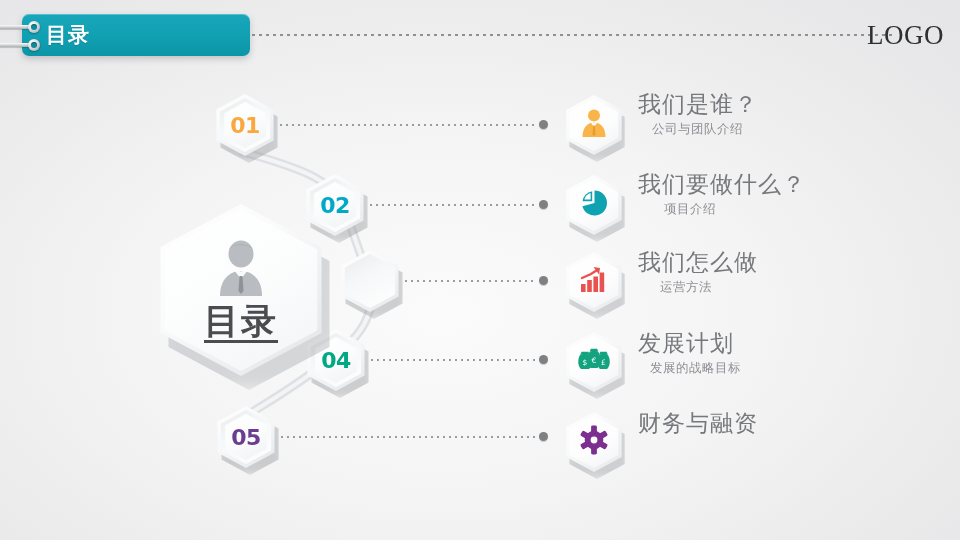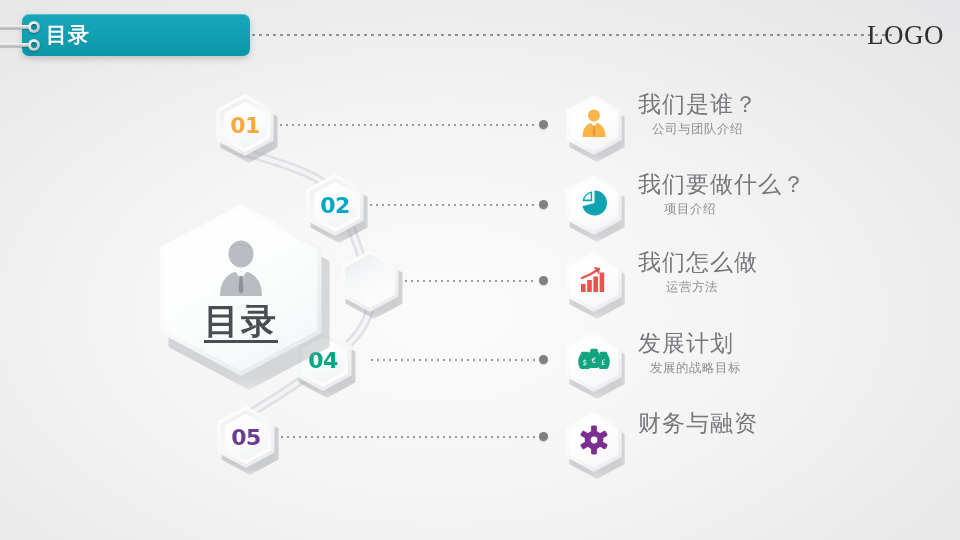--- a/index.html
+++ b/index.html
@@ -263,21 +263,21 @@
     <div class="nmid"></div>
   <div class="ninner">
       <span class="numtext" style="color:#00a9c7">02</span>
     </div>
 </div>
 <div class="hexwrap numnode" style="left:337px; top:250px;">
   <div class="nshadow"></div>
     <div class="nouter"></div>
     <div class="nmid"></div>
 </div>
-<div class="hexwrap numnode" style="left:290px; top:329px;">
+<div class="hexwrap numnode" style="left:303px; top:329px;">
   <div class="nshadow"></div>
     <div class="nouter"></div>
     <div class="nmid"></div>
   <div class="ninner">
       <span class="numtext" style="color:#00a884">04</span>
     </div>
 </div>
 <div class="hexwrap numnode" style="left:213px; top:406px;">
   <div class="nshadow"></div>
     <div class="nouter"></div>
@@ -356,21 +356,21 @@
         <rect x="14.4" y="10.5" width="4.6" height="15.5" fill="#e8534f"></rect>
         <rect x="20.6" y="6.5" width="4.6" height="19.5" fill="#e8534f"></rect>
         <path d="M3 12 L12 8 L19 3.5" stroke="#e8534f" stroke-width="2.4" fill="none" stroke-linecap="round"></path>
         <path d="M14.5 1 L21 2 L20 8.5 Z" fill="#e8534f"></path>
       </svg>
     </span>
   </div>
 </div>
 <div class="textblock" style="left:638px; top:250px;">
   <div class="t-title">我们怎么做</div>
-  <div class="t-sub" style="margin-left:28px;">运营方法</div>
+  <div class="t-sub" style="margin-left:22px;">运营方法</div>
 </div>
 
 <div class="hexwrap iconnode" style="left:562px; top:332px;">
   <div class="ishadow"></div>
     <div class="iouter"></div>
   <div class="iinner">
     <span>
       <svg width="34" height="26" viewBox="0 0 34 26">
         <g fill="#13a37e">
           <path d="M3 8 L8 6 L13 8 C15.5 12 15.5 19 12 22 L4 22 C0.5 19 0.5 12 3 8 Z"></path>

